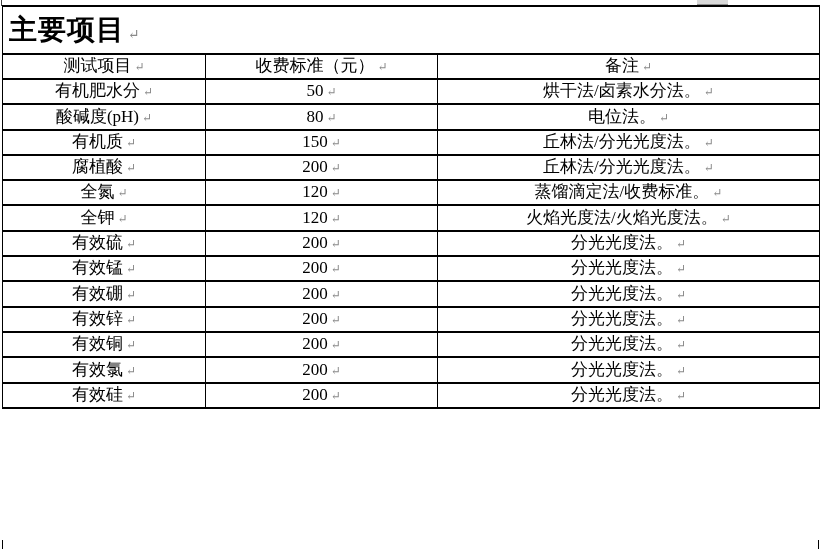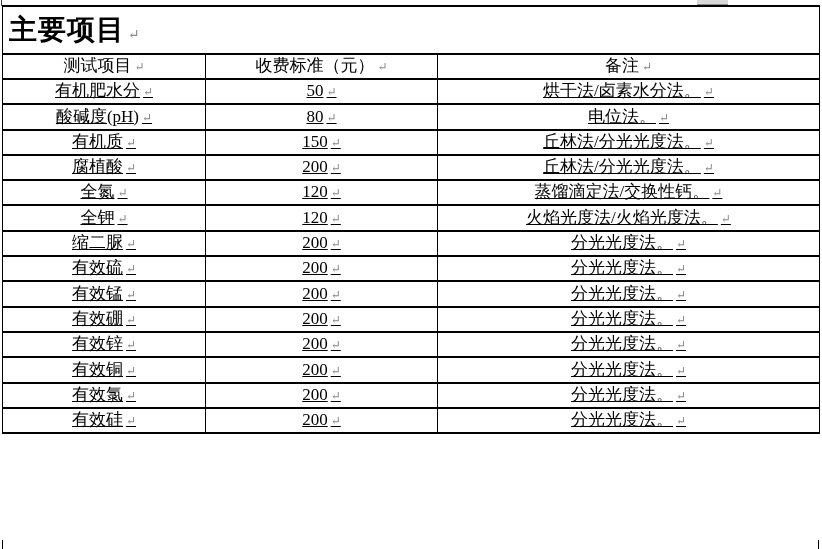--- a/index.html
+++ b/index.html
@@ -59,21 +59,21 @@
   }
   tr.title-row { height: 48px; }
   tr.title-row td {
     text-align: left;
     padding-left: 6px;
     font-size: 28px;
     font-weight: bold;
     letter-spacing: 1px;
   }
   tr.head-row { height: 25px; }
-  tbody.data-rows tr { height: 25.3px; text-decoration: underline; }
+  tbody.data-rows tr { height: 25.3px; }
   .mark {
     color: #8a8a8a;
     font-size: 12px;
     margin-left: 3px;
     font-weight: normal;
     vertical-align: baseline;
   }
   tr.title-row .mark { font-size: 14px; }
   
   .border-cont {
@@ -164,43 +164,32 @@
     </td>
   </tr>
         <tr>
     <td>
       <span class="cell-text">全氮</span><span class="mark">↵</span>
     </td>
     <td>
       <span class="cell-text">120</span><span class="mark">↵</span>
     </td>
     <td>
-      <span class="cell-text">蒸馏滴定法/交换性钙。</span><span class="mark">↵</span>
+      <span class="cell-text">蒸馏滴定法/收费标准。</span><span class="mark">↵</span>
     </td>
   </tr>
         <tr>
     <td>
       <span class="cell-text">全钾</span><span class="mark">↵</span>
     </td>
     <td>
       <span class="cell-text">120</span><span class="mark">↵</span>
     </td>
     <td>
       <span class="cell-text">火焰光度法/火焰光度法。</span><span class="mark">↵</span>
-    </td>
-  </tr>
-        <tr>
-    <td>
-      <span class="cell-text">缩二脲</span><span class="mark">↵</span>
-    </td>
-    <td>
-      <span class="cell-text">200</span><span class="mark">↵</span>
-    </td>
-    <td>
-      <span class="cell-text">分光光度法。</span><span class="mark">↵</span>
     </td>
   </tr>
         <tr>
     <td>
       <span class="cell-text">有效硫</span><span class="mark">↵</span>
     </td>
     <td>
       <span class="cell-text">200</span><span class="mark">↵</span>
     </td>
     <td>

